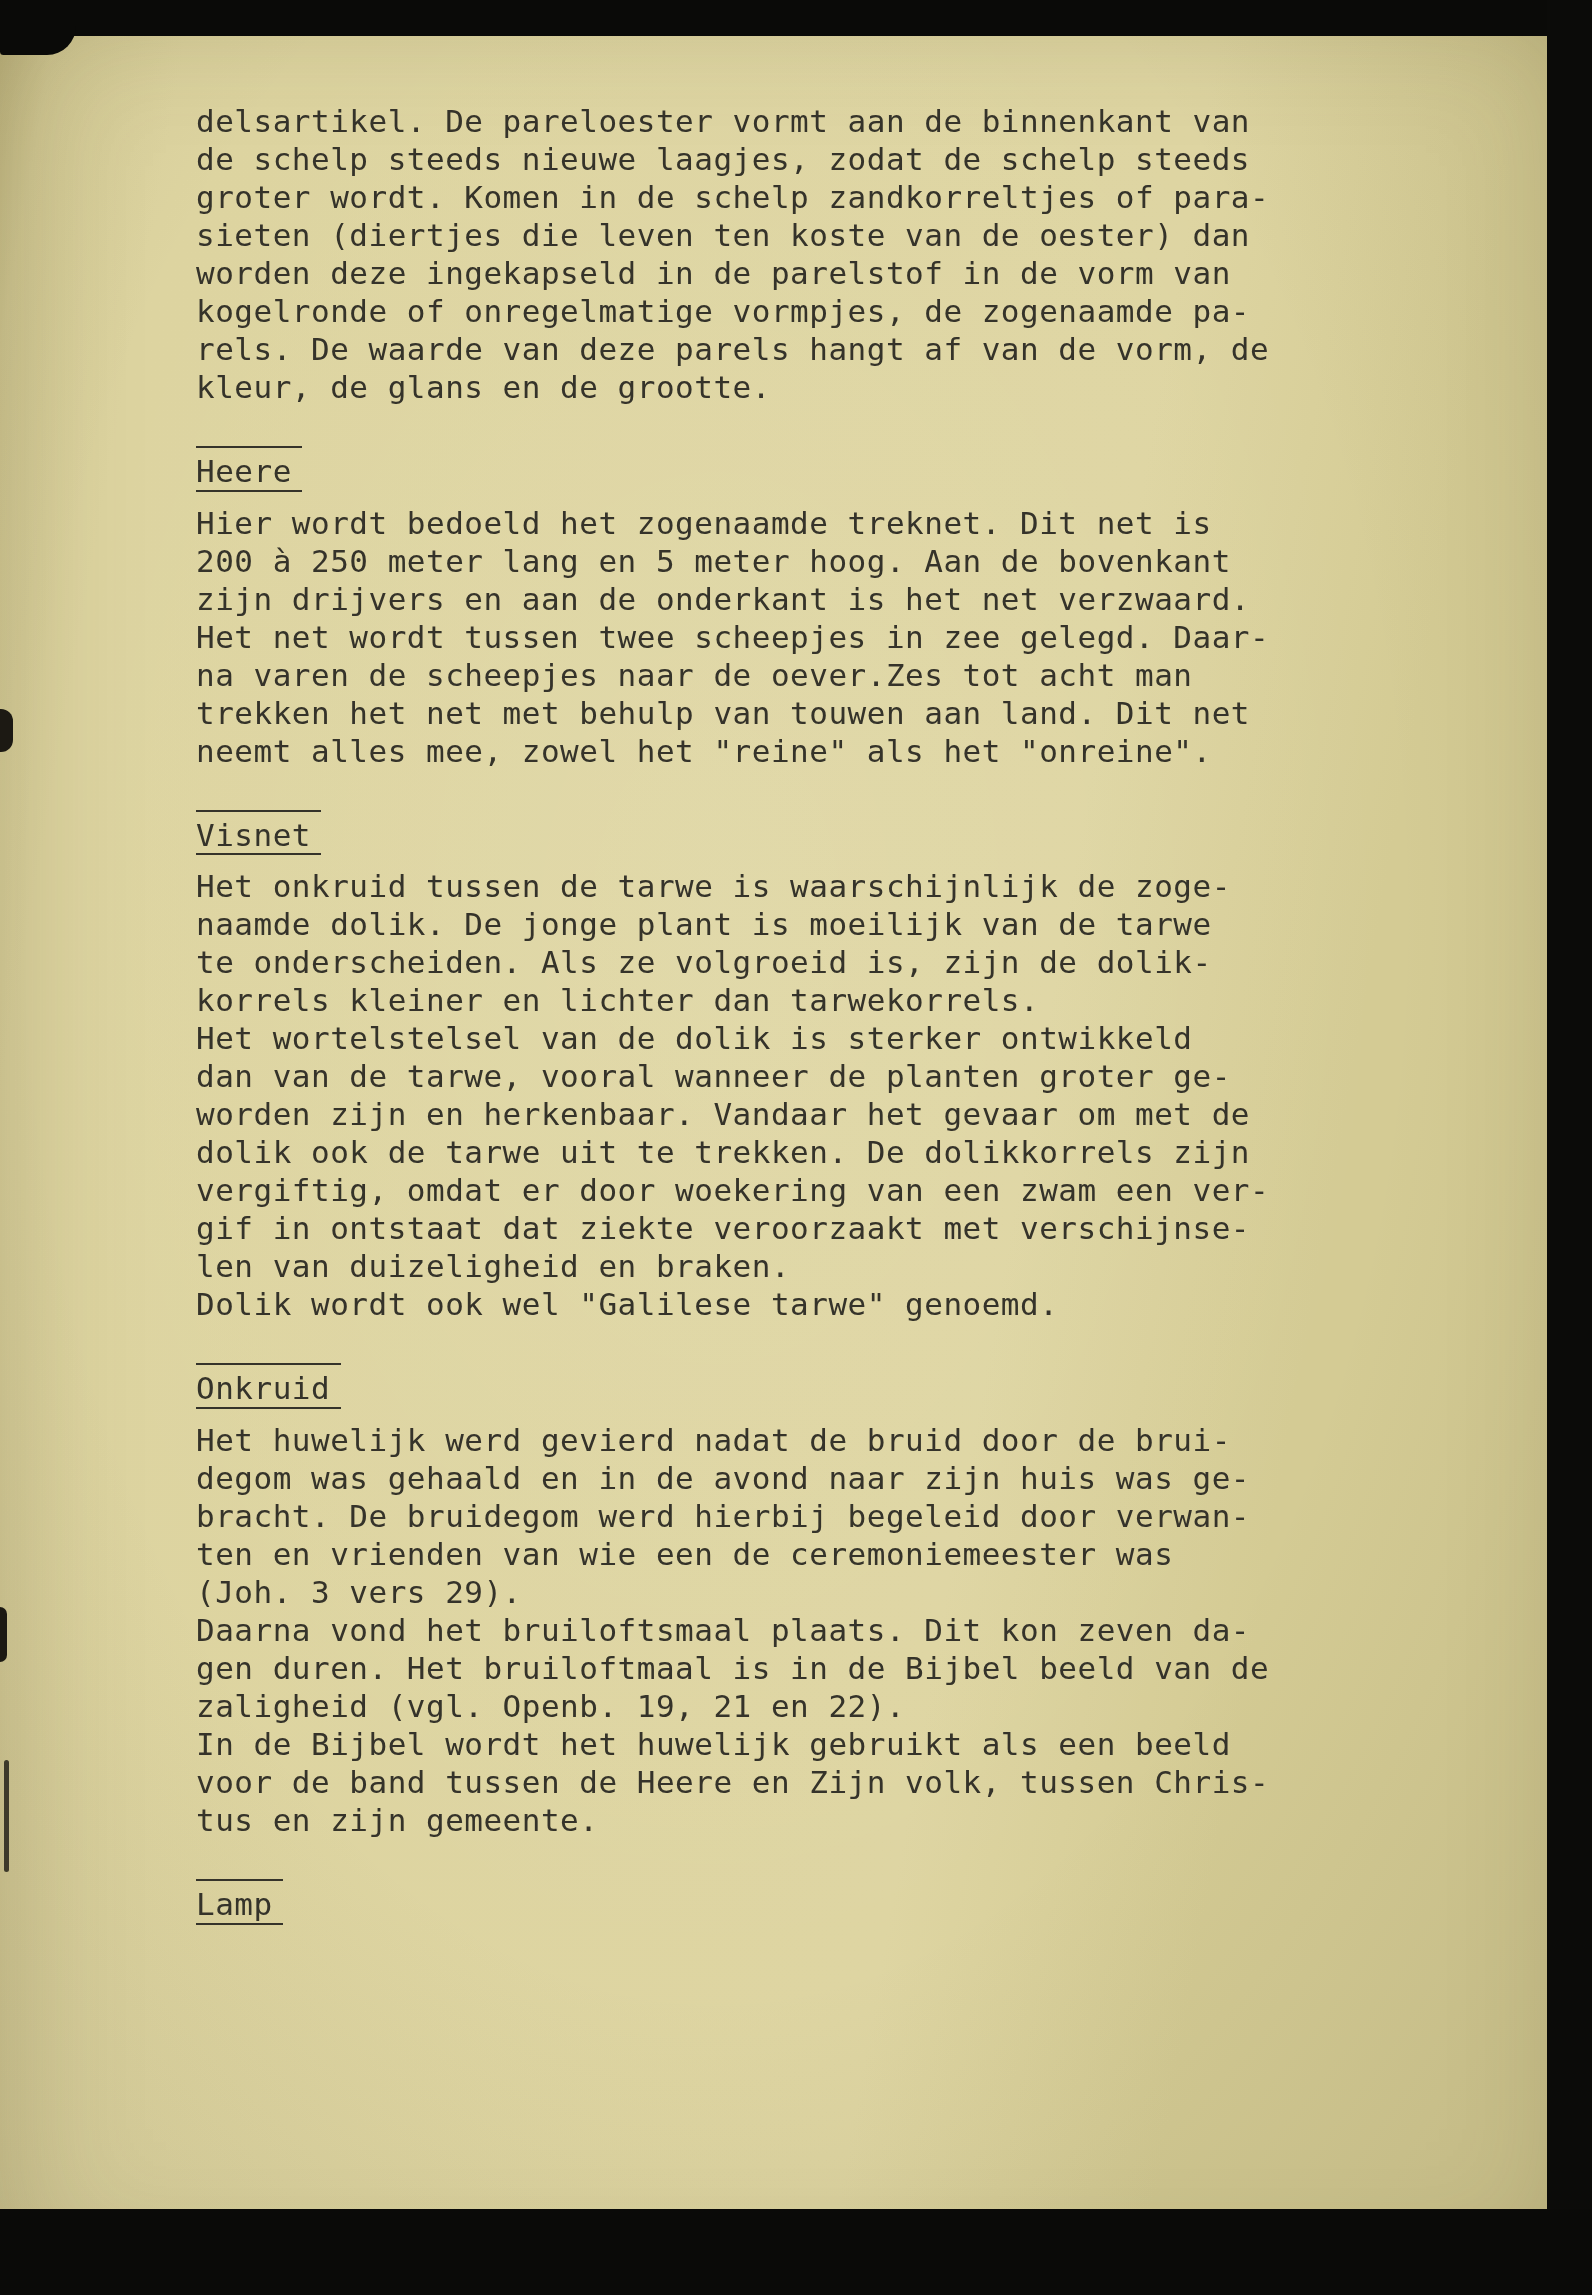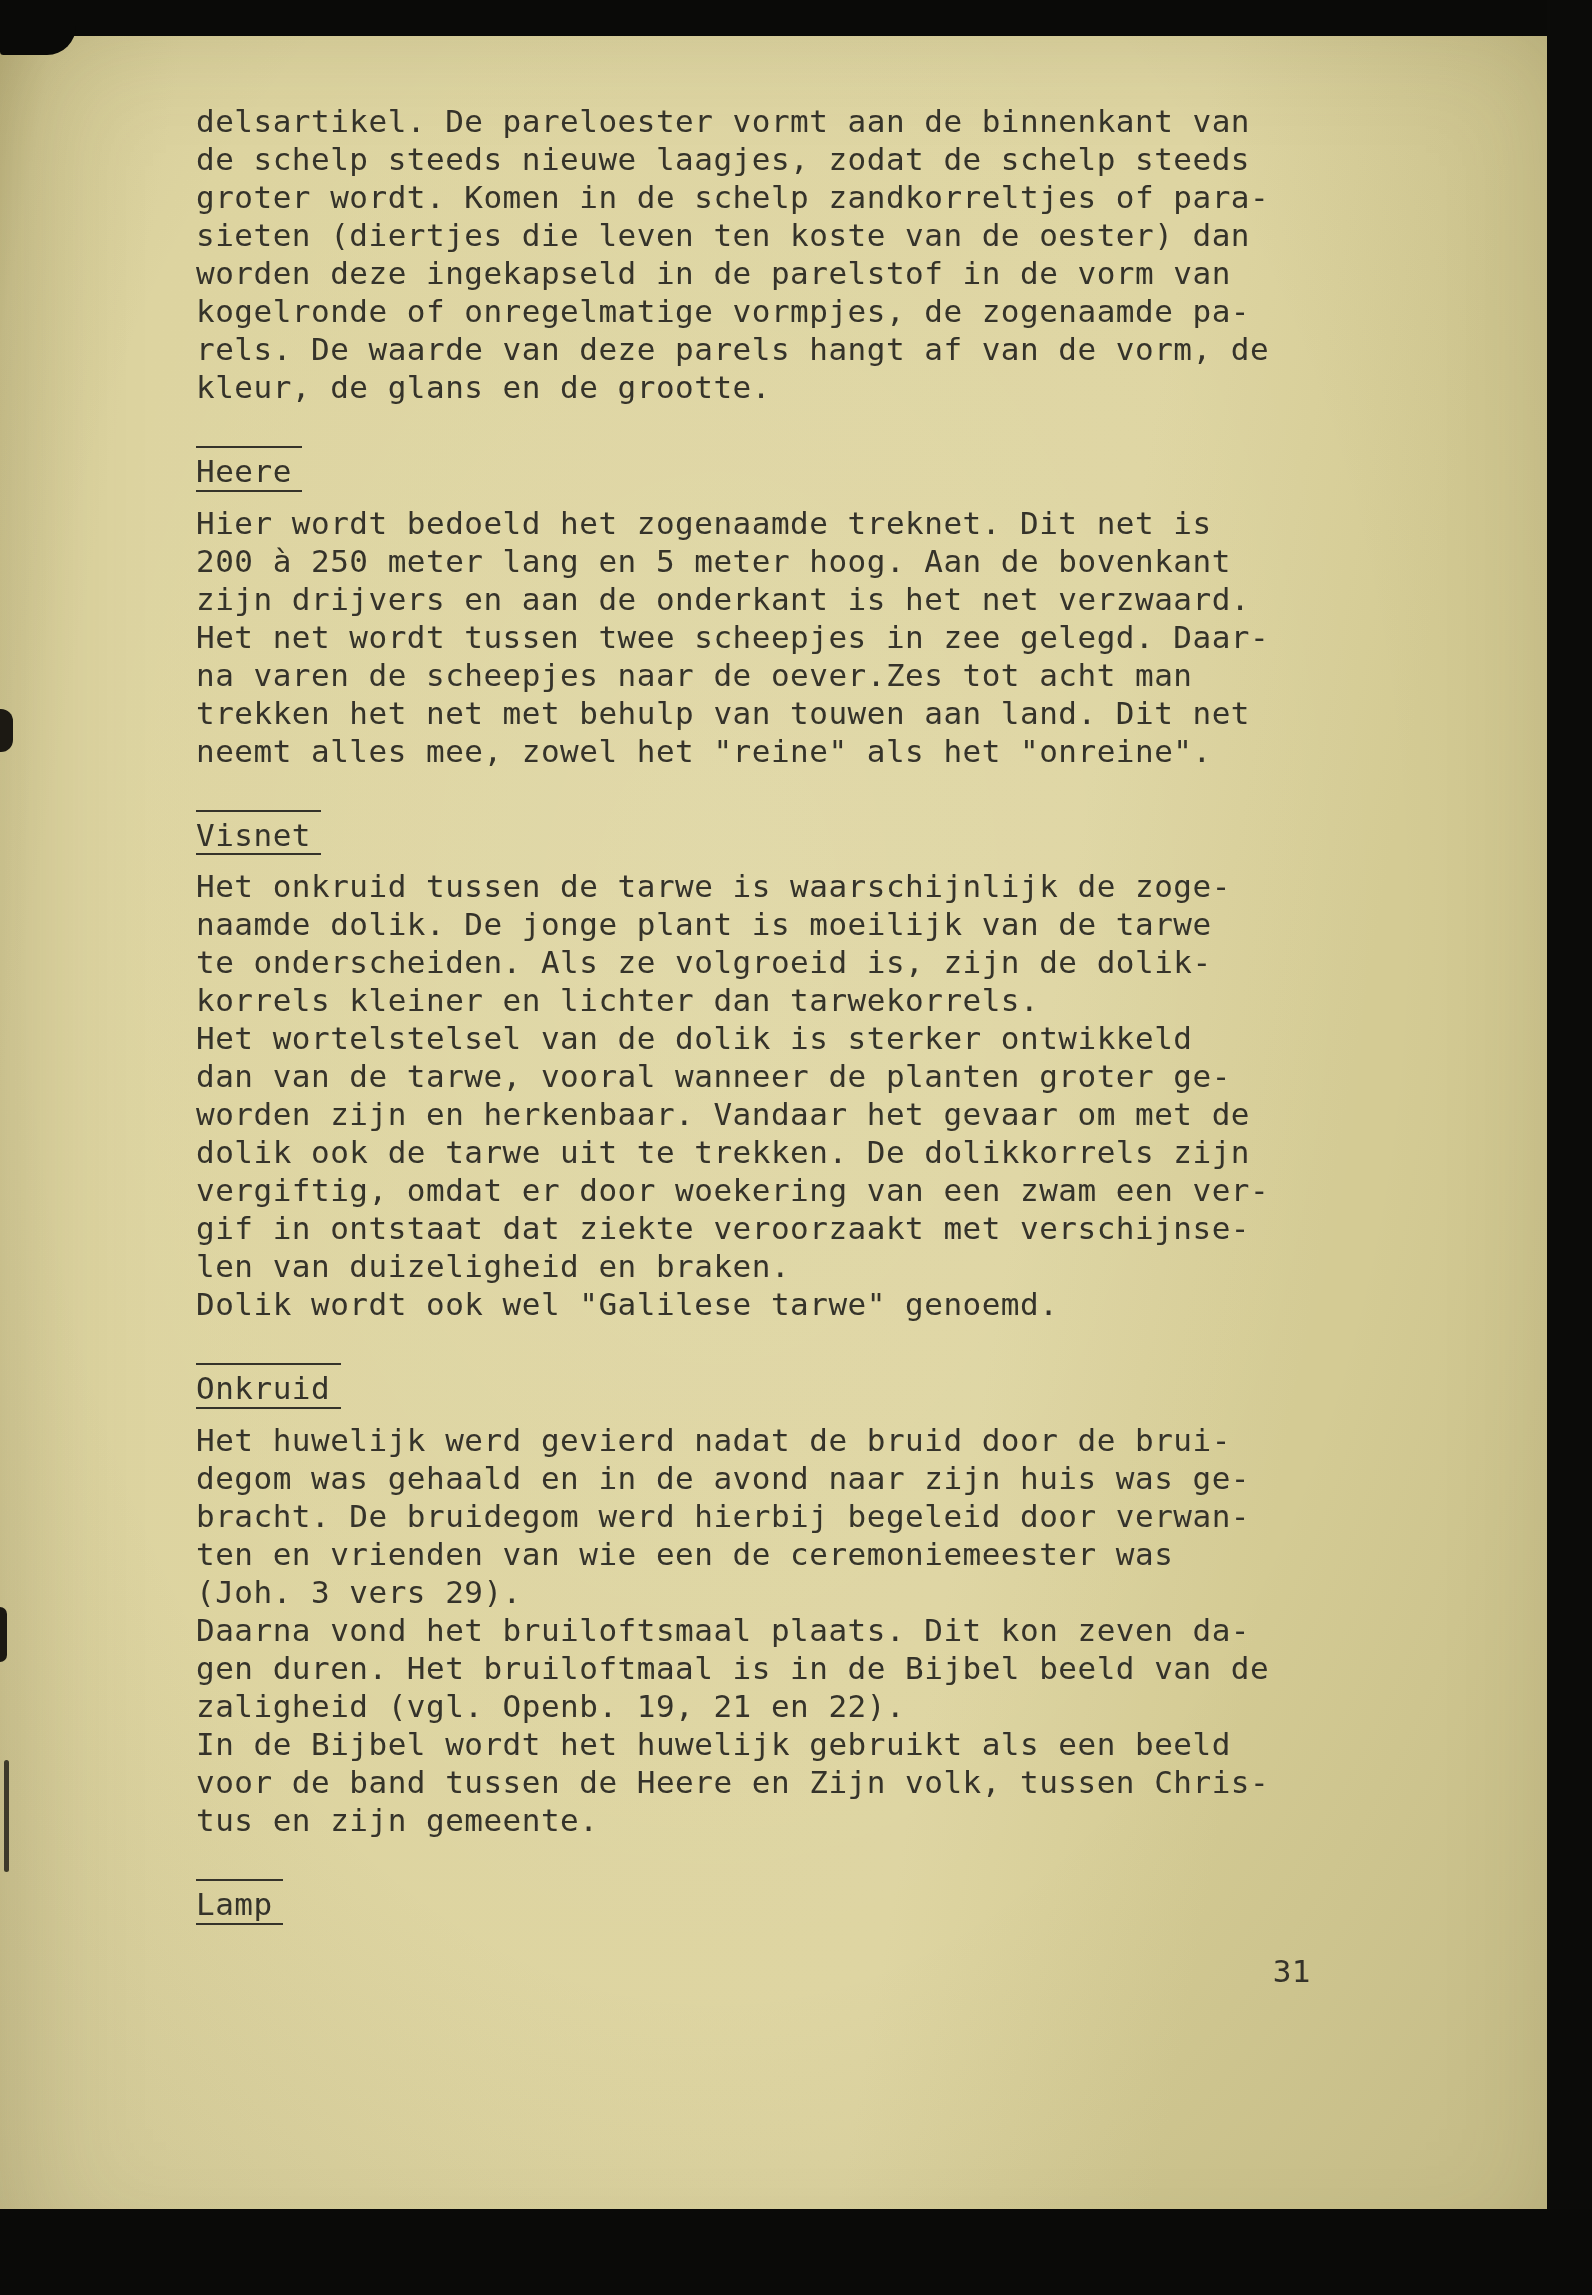--- a/index.html
+++ b/index.html
@@ -153,21 +153,20 @@
 zaligheid (vgl. Openb. 19, 21 en 22).
 In de Bijbel wordt het huwelijk gebruikt als een beeld
 voor de band tussen de Heere en Zijn volk, tussen Chris-
 tus en zijn gemeente.</p>
     </section>
 
     <section class="section">
       <h2 class="heading">Lamp</h2>
     </section>
 
-    <div class="page-number">31</div>
   </div>
 
   <div class="edge-top"></div>
   <div class="corner-blob"></div>
   <div class="edge-right"></div>
   <div class="edge-bottom"></div>
   <div class="artifact a1"></div>
   <div class="artifact a2"></div>
   <div class="artifact a3"></div>
 </div>

